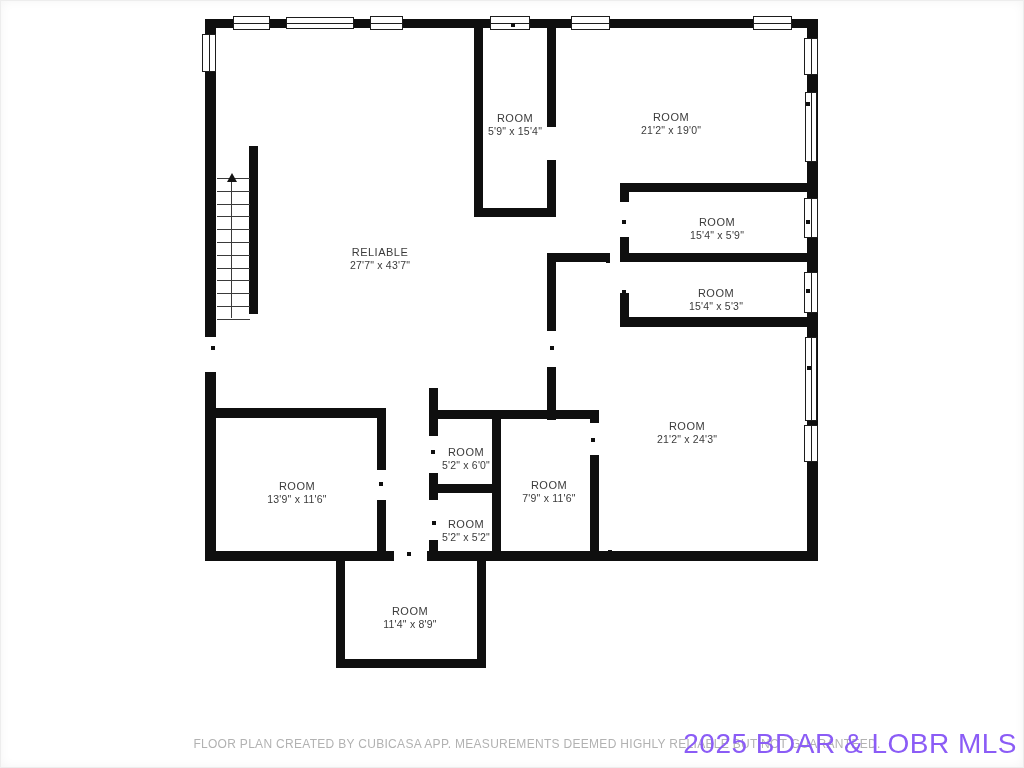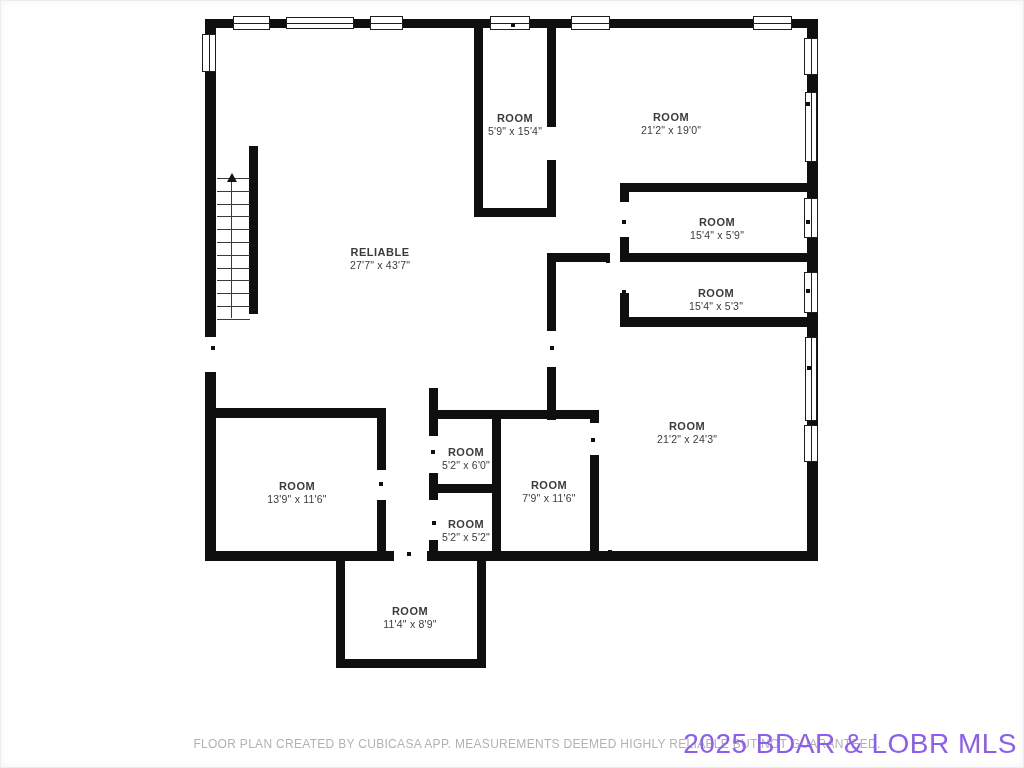--- a/index.html
+++ b/index.html
@@ -25,21 +25,21 @@
   }
   .walkline{position:absolute;left:231px;top:180px;width:1px;height:138px;background:#3a3a3a;z-index:2;}
   .stair-arrow{
     position:absolute;left:227px;top:173px;width:0;height:0;z-index:3;
     border-left:5px solid transparent;border-right:5px solid transparent;border-bottom:9px solid #141414;
   }
   .room-label{
     position:absolute;transform:translateX(-50%);text-align:center;z-index:6;
     color:#3b3b3b;white-space:nowrap;
   }
-  .rname{font-size:11px;line-height:13px;letter-spacing:0.5px;font-weight:bold;}
+  .rname{font-size:11px;line-height:13px;letter-spacing:0.5px;}
   .rdims{font-size:10.5px;line-height:13px;letter-spacing:0.2px;}
   .footer{
     position:absolute;left:537px;top:737px;transform:translateX(-50%);
     font-size:12px;letter-spacing:0.3px;color:#b2b2b2;white-space:nowrap;z-index:7;
   }
   .watermark{
     position:absolute;right:7px;top:728px;font-size:28px;letter-spacing:0.5px;
     color:#8b5cf6;white-space:nowrap;z-index:7;
   }
 </style>

